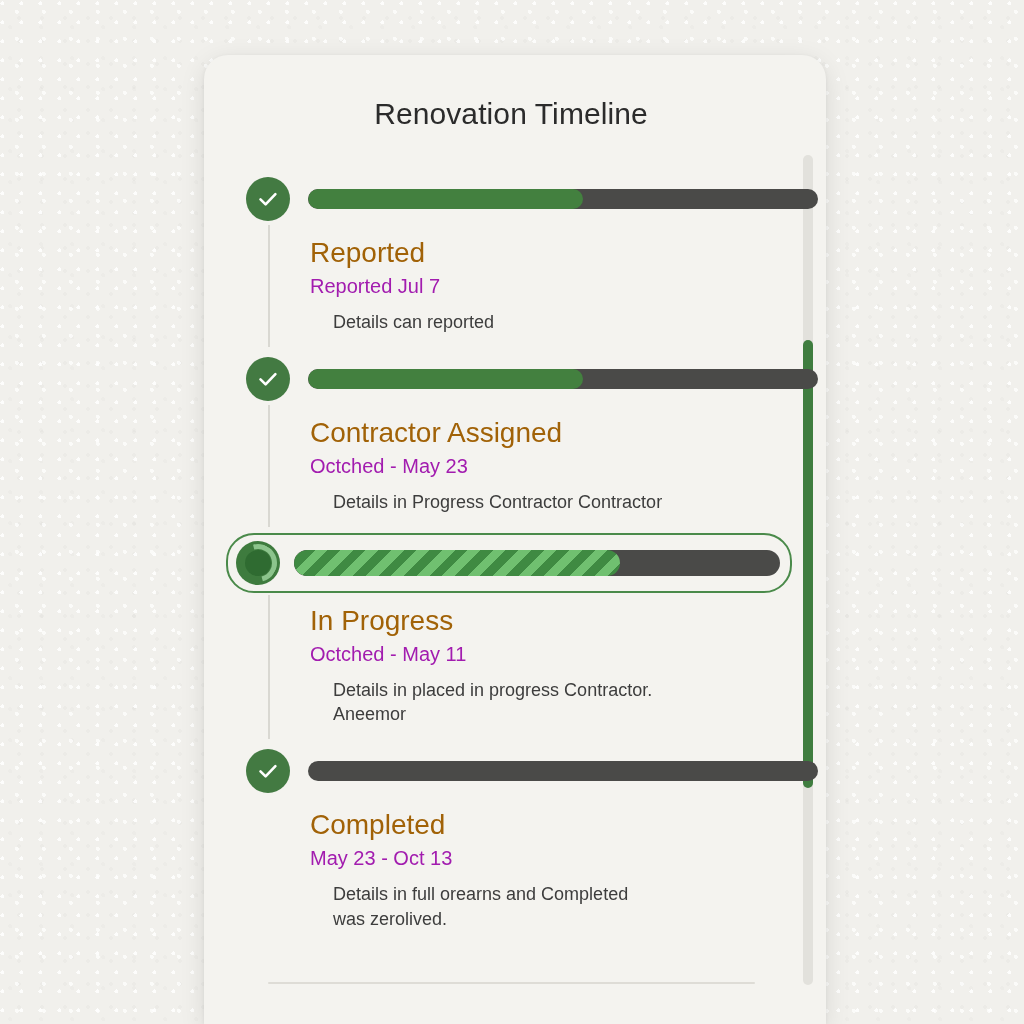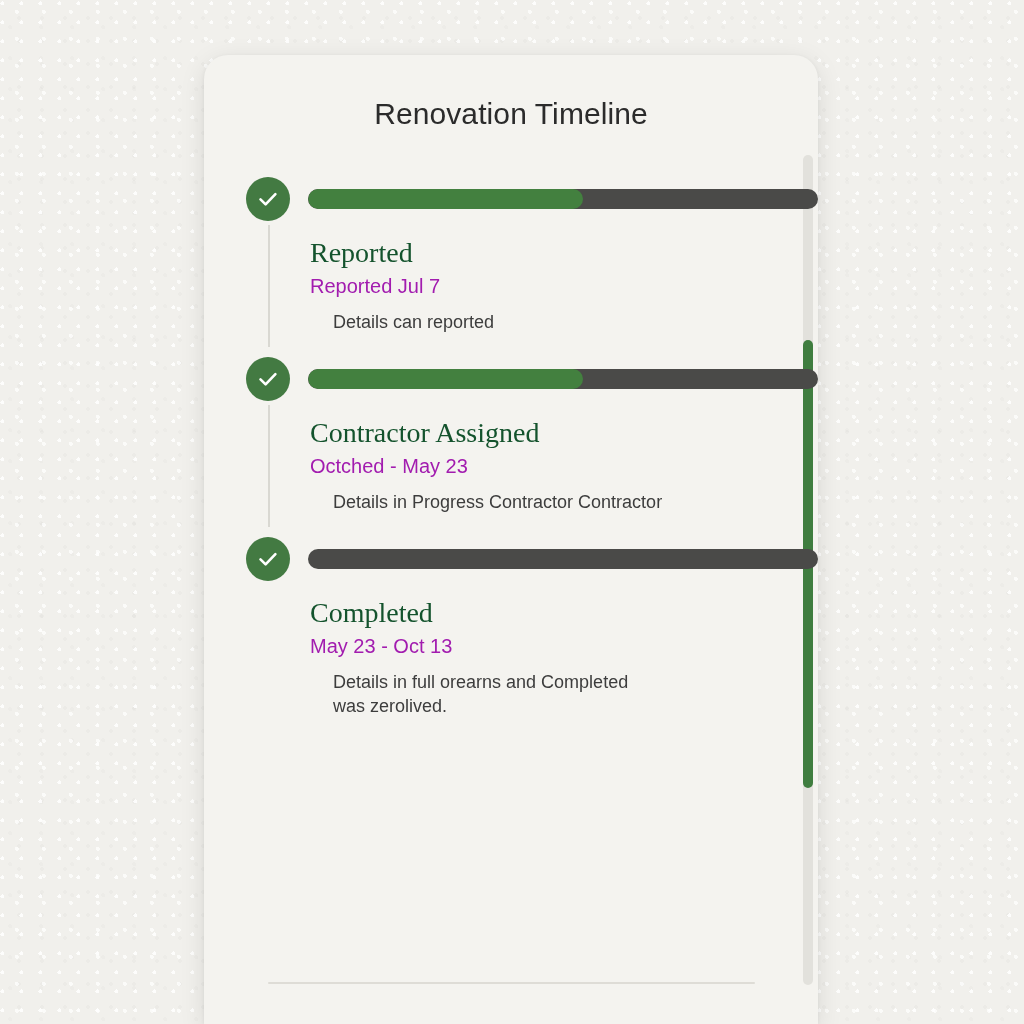--- a/index.html
+++ b/index.html
@@ -31,20 +31,21 @@
   #card {
     position: absolute;
     left: 204px;
     top: 55px;
     width: 614px;
     height: 969px;
     background: #f4f3ef;
     border-radius: 24px 24px 0 0;
     box-shadow: 0 6px 26px rgba(0,0,0,0.10), 0 1px 4px rgba(0,0,0,0.06);
     overflow: hidden;
+    padding-left: 8px;
   }
 
   #card-title {
     position: absolute;
     left: 0;
     top: 42px;
     width: 614px;
     text-align: center;
     font-size: 30px;
     color: #2b2b2b;
@@ -182,24 +183,23 @@
 
   
   .step-body {
     padding-left: 64px;
     padding-top: 10px;
     padding-bottom: 18px;
     padding-right: 40px;
   }
   .step-title {
     font-size: 28px;
-    color: #14532d;
+    color: #a16207;
     line-height: 1.25;
     margin-bottom: 2px;
-    font-family: Liberation Serif, serif;
   }
   .step-sub {
     font-size: 20px;
     color: #a21caf;
     line-height: 1.4;
     margin-bottom: 10px;
   }
   .step-detail {
     font-size: 18px;
     color: #3d3d3d;
@@ -261,20 +261,37 @@
             <div class="fill" style="width: 54%;"></div>
           </div>
         </div>
         <div class="connector"></div>
         <div class="step-body">
           <div class="step-title">Contractor Assigned</div>
           <div class="step-sub">Octched - May 23</div>
           <div class="step-detail">Details in Progress Contractor Contractor</div>
         </div>
       </div>
+      <div class="step active">
+        <div class="step-row">
+          <div class="marker pending">
+            <div class="ring"></div>
+            <div class="core"></div>
+          </div>
+          <div class="bar">
+            <div class="fill striped" style="width: 67%;"></div>
+          </div>
+        </div>
+        <div class="connector"></div>
+        <div class="step-body">
+          <div class="step-title">In Progress</div>
+          <div class="step-sub">Octched - May 11</div>
+          <div class="step-detail">Details in placed in progress Contractor. Aneemor</div>
+        </div>
+      </div>
       <div class="step">
         <div class="step-row">
           <div class="marker">
             <svg width="26" height="26" viewBox="0 0 26 26" aria-hidden="true">
               <path d="M5.5 13.4 L10.6 18.4 L20.4 8.2" fill="none" stroke="#ffffff" stroke-width="2.6" stroke-linecap="round" stroke-linejoin="round"></path>
             </svg>
           </div>
           <div class="bar">
             <div class="fill" style="width: 0%;"></div>
           </div>

